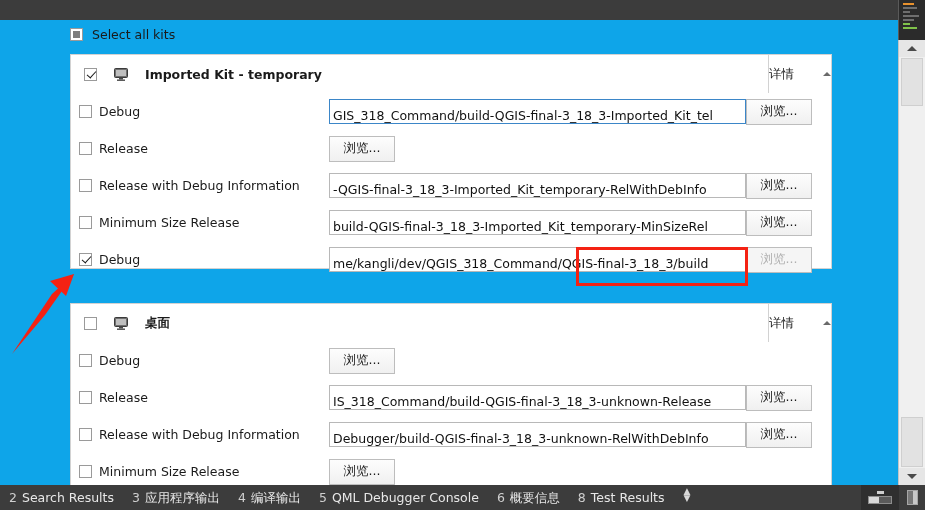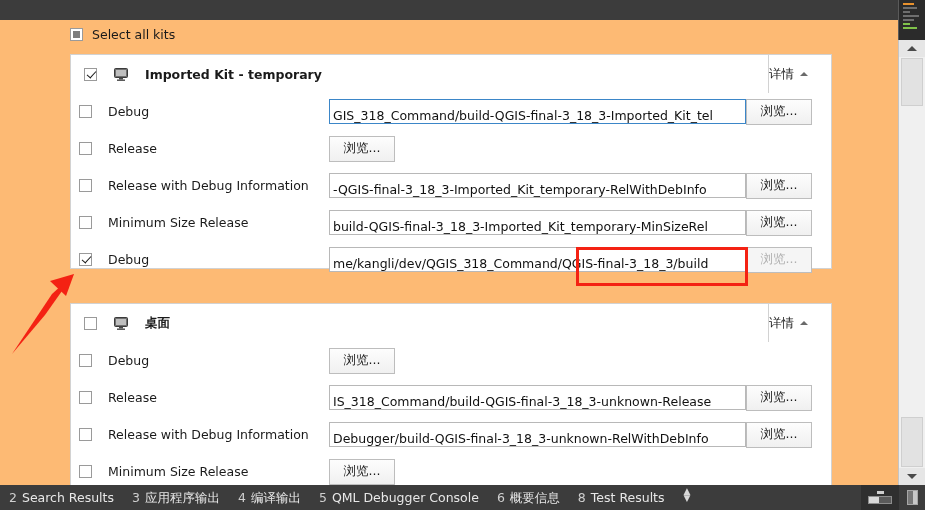--- a/index.html
+++ b/index.html
@@ -72,21 +72,21 @@
     position: absolute; left: 2px; bottom: 18px;
     width: 22px; height: 50px;
     background: #e2e2e2;
     border: 1px solid #cfcfcf;
   }
 
   
   .content {
     position: absolute; left: 0; top: 20px;
     width: 898px; height: 465px;
-    background: #fdba74;
+    background: #0ea5e9;
     overflow: hidden;
   }
 
   
   .selectall-row {
     position: absolute; left: 70px; top: 7px;
     display: flex; align-items: center; gap: 9px;
   }
   .selectall-row .lbl { font-size: 12.5px; color: #1a1a1a; }
 
@@ -138,41 +138,41 @@
     font-weight: bold; font-size: 12.5px;
   }
   .monitor-icon { display: block; }
 
   .details-btn {
     position: absolute;
     right: 0; top: 0;
     width: 63px; height: 100%;
     border-left: 1px solid #d2d2d2;
     background: #ffffff;
-    display: flex; align-items: center; justify-content: flex-start;
+    display: flex; align-items: center; justify-content: space-between;
     gap: 6px;
     font-size: 12.5px;
     cursor: pointer;
   }
   .details-btn .tri {
     width: 0; height: 0;
     border-left: 4px solid transparent;
     border-right: 4px solid transparent;
     border-bottom: 4px solid #6a6a6a;
   }
 
   
   .cfg-row {
     position: relative;
     height: 37px;
     display: flex; align-items: center;
     padding-left: 8px;
   }
   .cfg-cb-label {
-    display: flex; align-items: center; gap: 16px;
+    display: flex; align-items: center; gap: 7px;
     width: 250px;
     flex: 0 0 auto;
     font-size: 12.5px;
   }
   .path-input {
     width: 417px;
     height: 25px;
     border: 1px solid #b8b8b8;
     background: #ffffff;
     font-family: "DejaVu Sans", "Liberation Sans", sans-serif;

